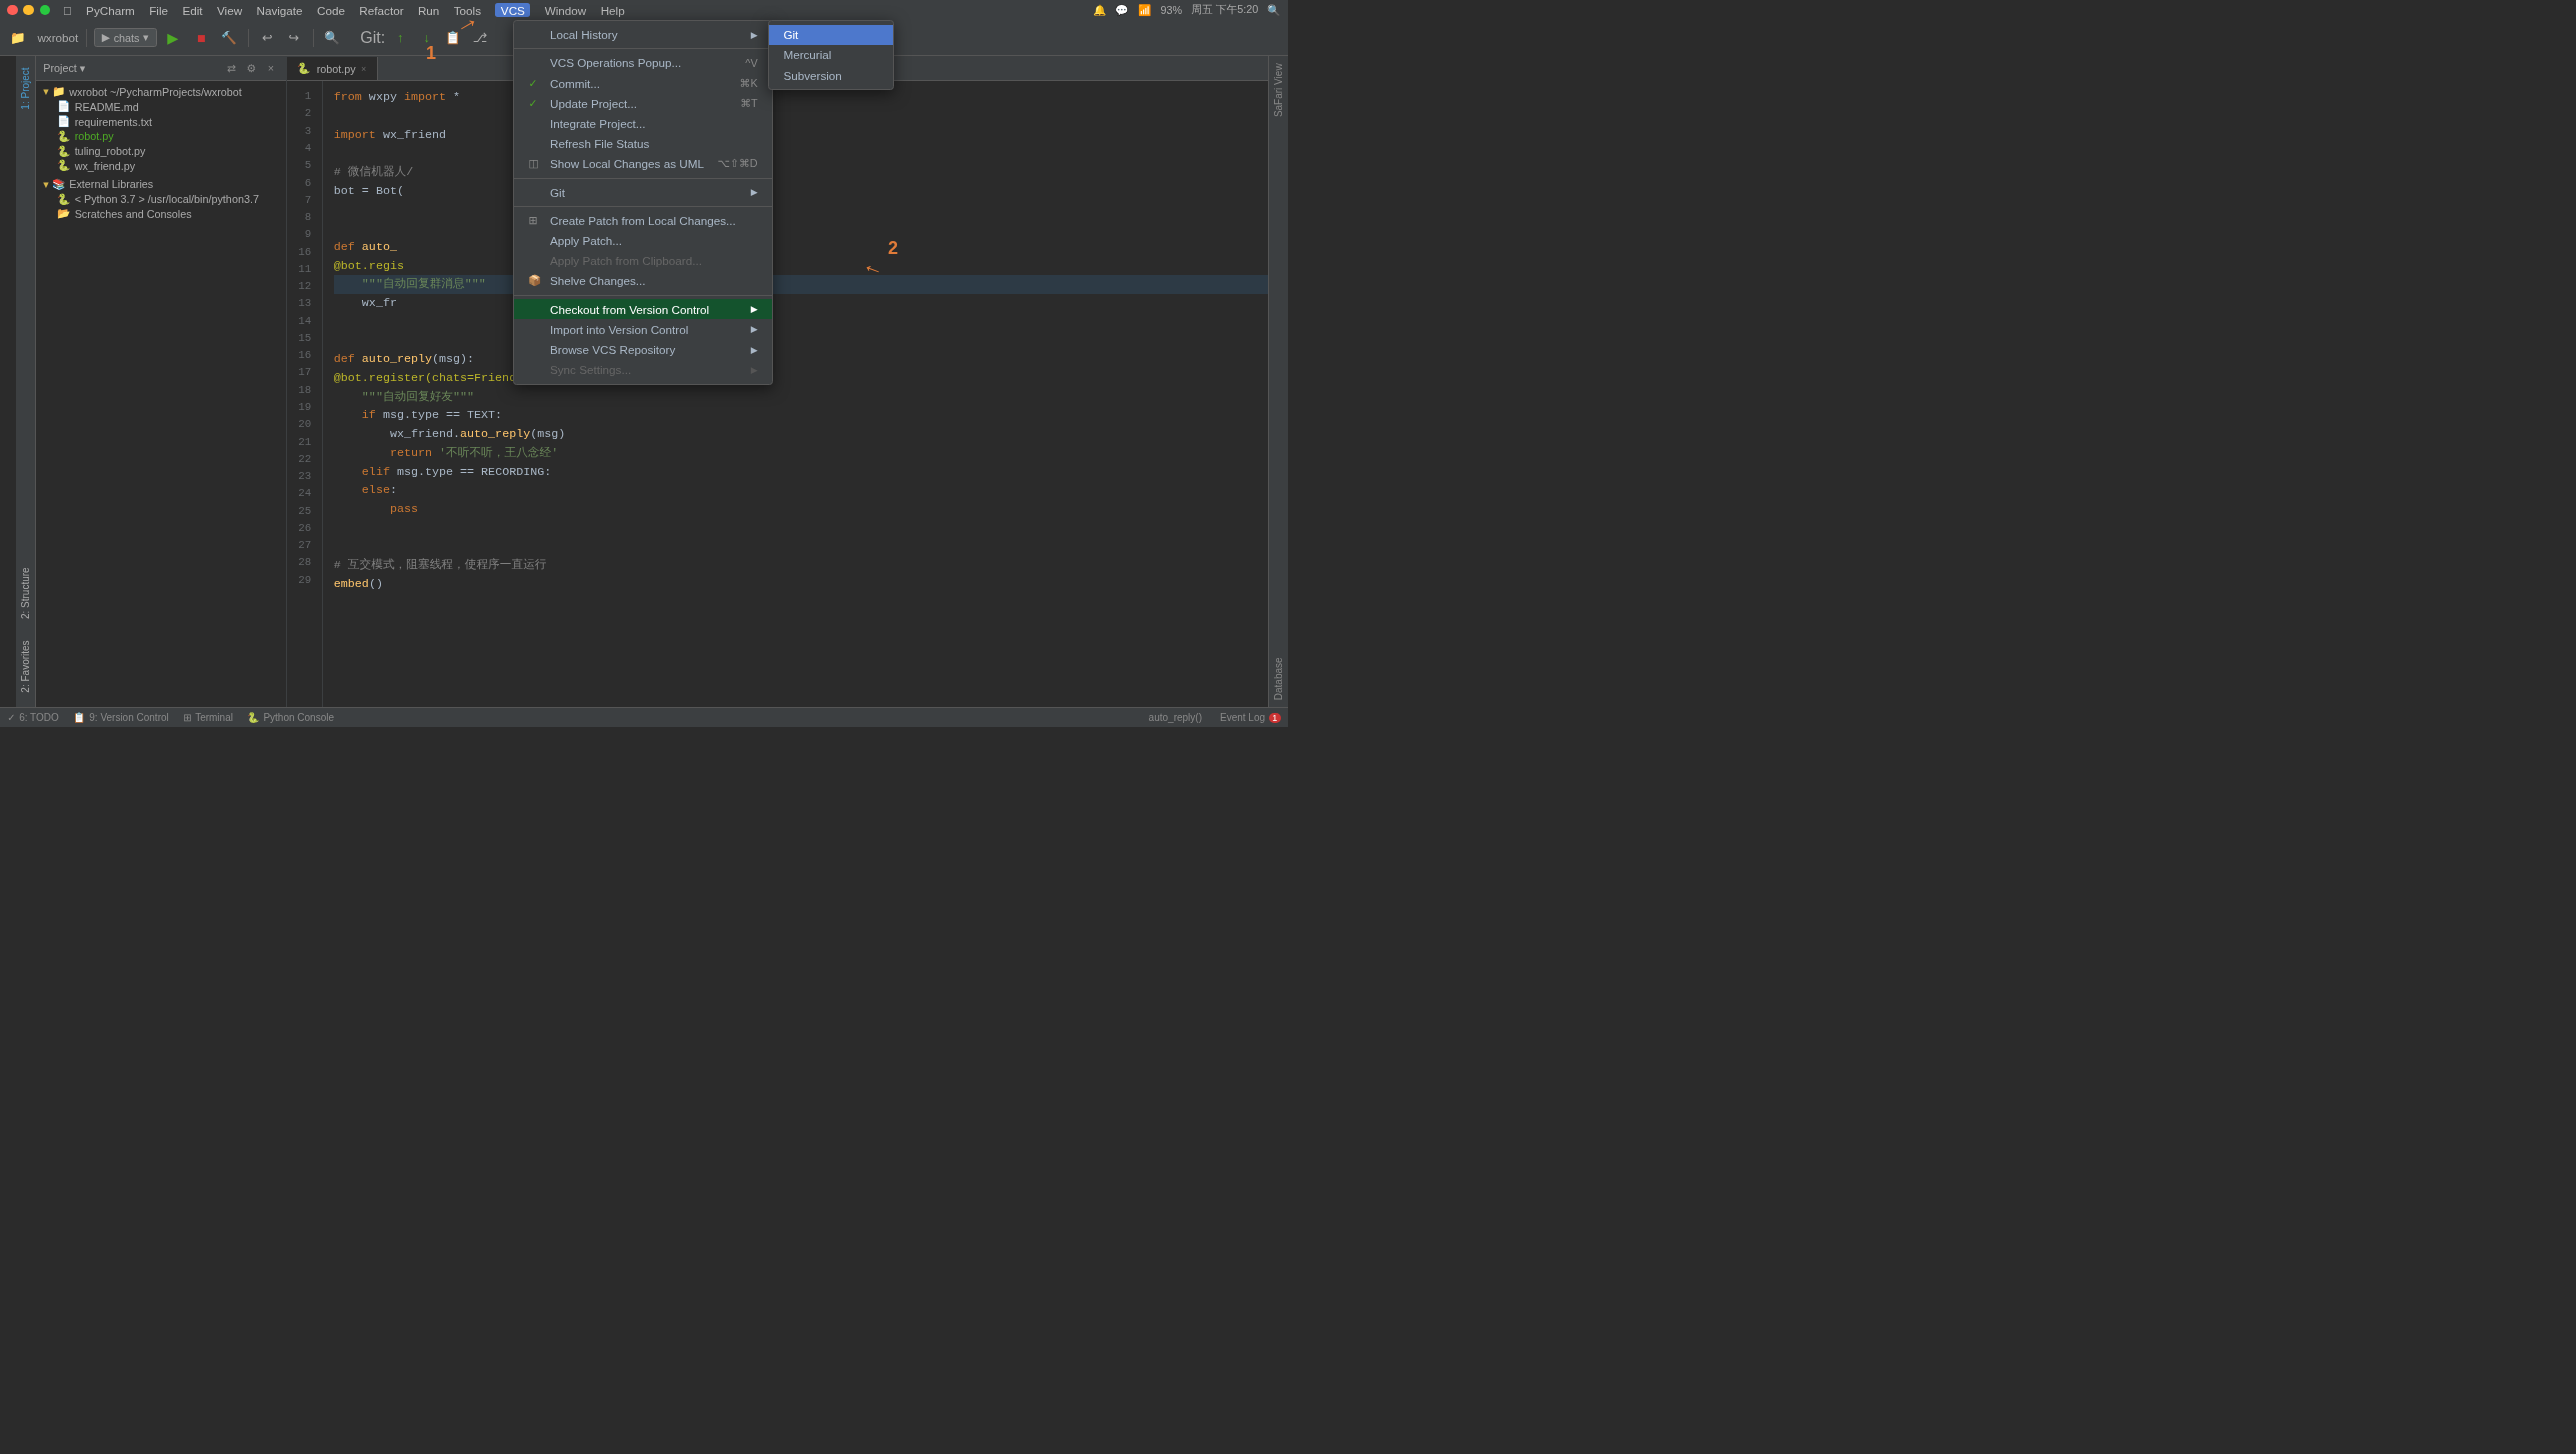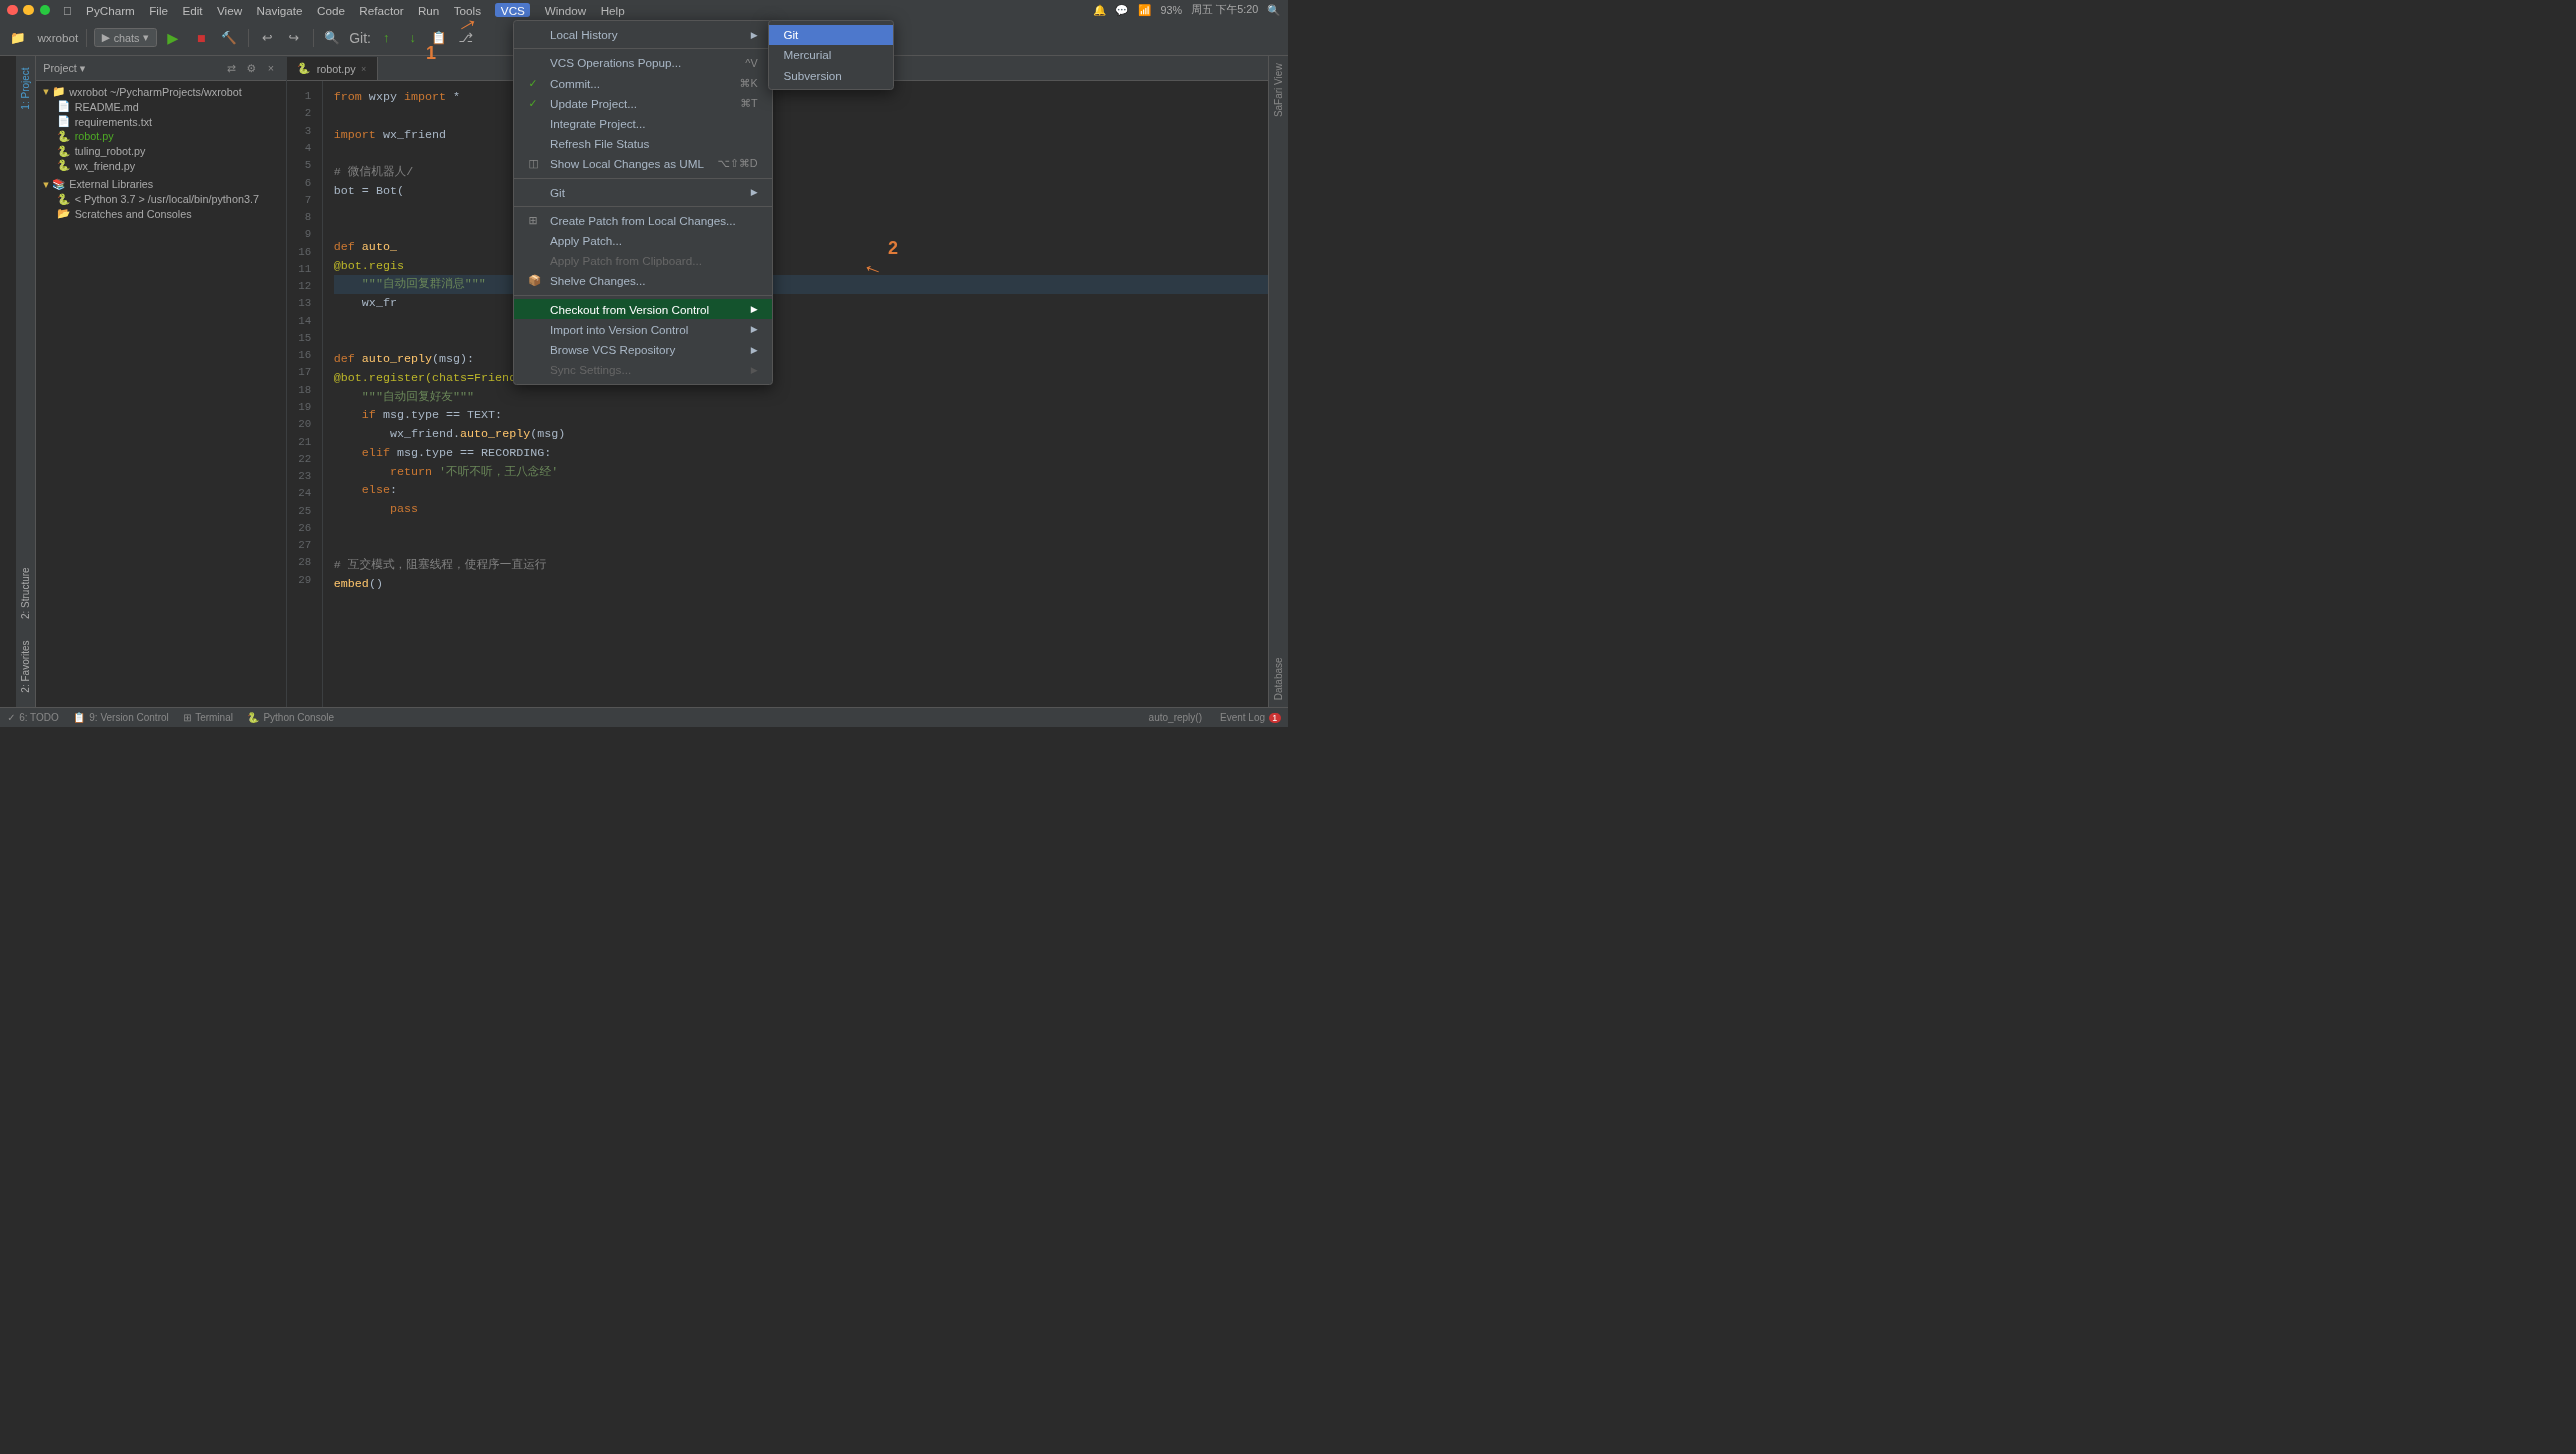--- a/index.html
+++ b/index.html
@@ -88,22 +88,22 @@
     .run-btn {
       width: 25px; height: 25px;
       border-radius: 2.7px;
       display: flex; align-items: center; justify-content: center;
       cursor: pointer;
       font-size: 14.4px;
     }
     .run-btn.green { color: #4eaa25; }
     .git-label {
       color: #aaa;
-      font-size: 14px;
-      margin-left: 2px;
+      font-size: 16px;
+      margin-left: 13px;
     }
 
     
     .main-layout {
       display: flex;
       height: calc(727px - 20px - 36px - 20px);
       padding-left: 16px;
     }
 
     
@@ -527,22 +527,22 @@
           <div class="code-line"><span class="dec">@bot.regis</span></div>
           <div class="code-line highlighted-line">    <span class="str">"""自动回复群消息"""</span></div>
           <div class="code-line">    wx_fr</div>
           <div class="code-line">&nbsp;</div>
           <div class="code-line">&nbsp;</div>
           <div class="code-line"><span class="kw">def</span> <span class="fn">auto_reply</span>(msg):</div>
           <div class="code-line"><span class="dec">@bot.register(chats=Friend)</span></div>
           <div class="code-line">    <span class="str">"""自动回复好友"""</span></div>
           <div class="code-line">    <span class="kw">if</span> msg.type == TEXT:</div>
           <div class="code-line">        wx_friend.<span class="fn">auto_reply</span>(msg)</div>
+          <div class="code-line">        <span class="kw">return</span> <span class="str">'不听不听，王八念经'</span></div>
           <div class="code-line">    <span class="kw">elif</span> msg.type == RECORDING:</div>
-          <div class="code-line">        <span class="kw">return</span> <span class="str">'不听不听，王八念经'</span></div>
           <div class="code-line">    <span class="kw">else</span>:</div>
           <div class="code-line">        <span class="kw">pass</span></div>
           <div class="code-line">&nbsp;</div>
           <div class="code-line">&nbsp;</div>
           <div class="code-line"><span class="cm"># 互交模式，阻塞线程，使程序一直运行</span></div>
           <div class="code-line"><span class="fn">embed</span>()</div>
           <div class="code-line">&nbsp;</div>
           <div class="code-line">&nbsp;</div>
         </div>
       </div>

